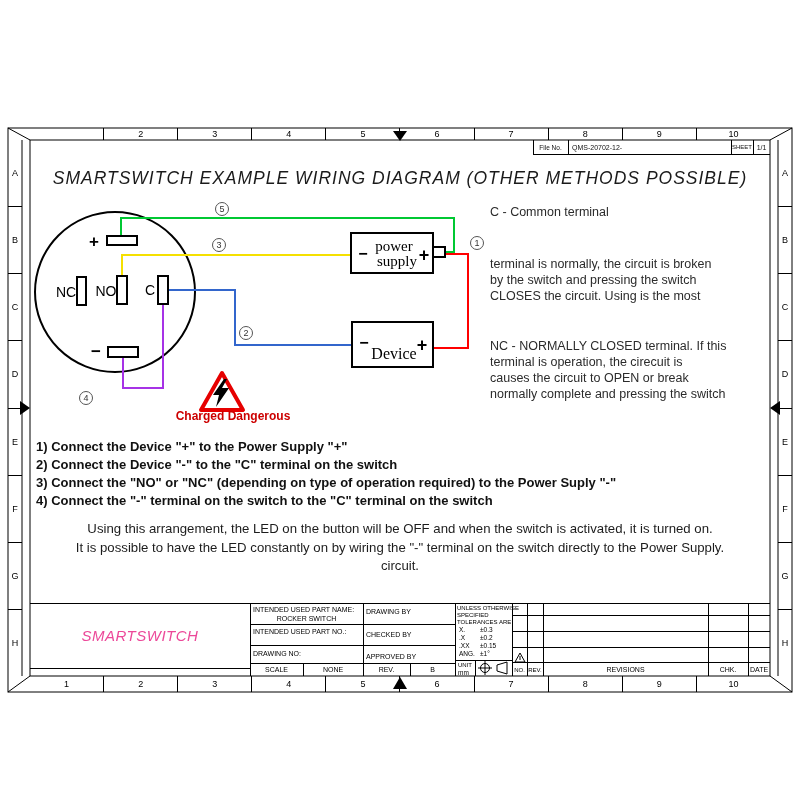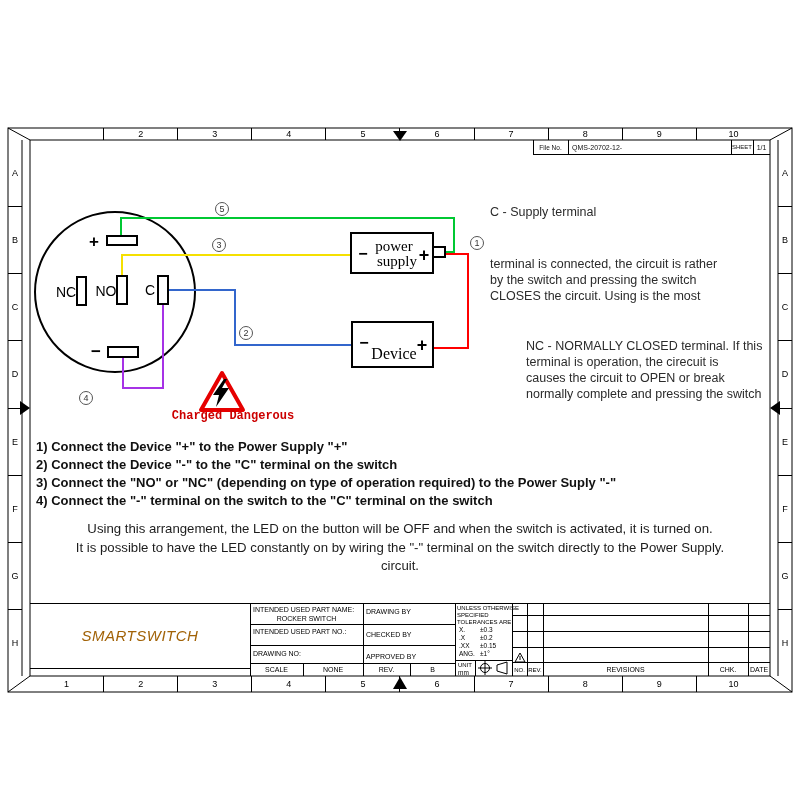--- a/index.html
+++ b/index.html
@@ -28,29 +28,29 @@
              font-size:9px; line-height:12px; text-align:center; color:#333; background:transparent; }
 
   .note { position:absolute; font-size:12.5px; line-height:16px; color:#2b2b2b; white-space:nowrap; }
   .instructions { position:absolute; left:36px; top:438px; font-size:13px; font-weight:bold;
                   line-height:18px; color:#111; white-space:nowrap; }
   .summary { position:absolute; left:30px; top:520px; width:740px; text-align:center;
              font-size:13.2px; line-height:18.5px; color:#1c1c1c; }
   .summary .text-line { white-space:nowrap; }
 
   .warning-text { position:absolute; left:170px; top:409px; width:126px; text-align:center;
-                  font-family:Liberation Mono, monospace; font-weight:bold; font-size:12px; color:#cc0000; white-space:nowrap; }
+                  font-family:Liberation Sans, sans-serif; font-weight:bold; font-size:12px; color:#cc0000; white-space:nowrap; }
 
   
   .tb-label { position:absolute; font-size:7px; color:#000; white-space:nowrap; }
   .tb-small { position:absolute; font-size:6px; color:#000; white-space:nowrap; line-height:7px; }
   .tb-center { position:absolute; display:flex; align-items:center; justify-content:center; font-size:7px; color:#000; white-space:nowrap; }
   .smartswitch-cell { position:absolute; left:30px; top:603px; width:220px; height:65px;
                       display:flex; align-items:center; justify-content:center;
-                      font-style:italic; font-size:15px; color:#a16207; letter-spacing:0.5px; }
+                      font-style:italic; font-size:15px; color:#ec4899; letter-spacing:0.5px; }
   .tol-row { position:absolute; font-size:6.5px; color:#000; white-space:nowrap; }
 </style>
 </head>
 <body>
 
 <div class="canvas">
 
   <svg class="overlay" width="800" height="800">
     <rect x="8" y="128" width="784" height="564" fill="none" stroke="#000" stroke-width="1"></rect>
     <rect x="30" y="140" width="740" height="536" fill="none" stroke="#000" stroke-width="1"></rect>
@@ -118,20 +118,21 @@
   <div class="vline" style="left:533px; top:140px; height:14px;"></div>
   <div class="vline" style="left:568px; top:140px; height:14px;"></div>
   <div class="vline" style="left:731px; top:140px; height:14px;"></div>
   <div class="vline" style="left:753px; top:140px; height:14px;"></div>
   <div class="hline" style="left:533px; top:154px; width:237px;"></div>
   <div class="fileno-text center" style="left:533px; top:140px; width:35px; height:14px; font-size:6.5px;">File No.</div>
   <div class="fileno-text" style="left:572px; top:140px; width:158px; height:14px;">QMS-20702-12-</div>
   <div class="fileno-text center" style="left:731px; top:140px; width:22px; height:14px; font-size:6px;">SHEET</div>
   <div class="fileno-text center" style="left:753px; top:140px; width:17px; height:14px;">1/1</div>
 
+  <div class="sheet-title">SMARTSWITCH EXAMPLE WIRING DIAGRAM (OTHER METHODS POSSIBLE)</div>
 
   <svg class="overlay" style="left:30px; top:195px;" width="470" height="225">
     <circle cx="85" cy="97" r="80" fill="#fff" stroke="#000" stroke-width="2"></circle>
 
     <polyline points="91,41 91,23 424,23 424,57 415,57" fill="none" stroke-width="2" stroke="#00c832"></polyline>
     <polyline points="92,81 92,60 321,60" fill="none" stroke-width="2" stroke="#f5e000"></polyline>
     <polyline points="138,95 205,95 205,150 322,150" fill="none" stroke-width="2" stroke="#3366cc"></polyline>
     <polyline points="415,59 438,59 438,153 403,153" fill="none" stroke-width="2" stroke="#ff0000"></polyline>
     <polyline points="93,162 93,193 133,193 133,109" fill="none" stroke-width="2" stroke="#a632e6"></polyline>
 
@@ -165,28 +166,28 @@
   <div class="circnum" style="left:212px; top:238px;">3</div>
   <div class="circnum" style="left:79px; top:391px;">4</div>
   <div class="circnum" style="left:215px; top:202px;">5</div>
 
   <svg class="overlay" style="left:198px; top:370px;" width="48" height="44">
     <polygon points="24,3 45,40 3,40" fill="#fff" stroke-width="4" stroke-linejoin="round" stroke="#e60000"></polygon>
     <polygon points="26,9 15,25 21,25 18,37 31,18 24,18 29,9" fill="#000"></polygon>
   </svg>
   <div class="warning-text">Charged Dangerous</div>
 
-  <div class="note" style="left:490px; top:204px;">C - Supply terminal</div>
+  <div class="note" style="left:490px; top:204px;">C - Common terminal</div>
   <div class="note" style="left:490px; top:256px;">
 
-      <div class="text-line">terminal is connected, the circuit is rather</div>
+      <div class="text-line">terminal is normally, the circuit is broken</div>
       <div class="text-line">by the switch and pressing the switch</div>
       <div class="text-line">CLOSES the circuit. Using is the most</div>
     </div>
-  <div class="note" style="left:490px; top:338px;margin-left:36px;">
+  <div class="note" style="left:490px; top:338px;">
 
   <div class="text-line">NC - NORMALLY CLOSED terminal. If this</div>
       <div class="text-line">terminal is operation, the cirecuit is</div>
       <div class="text-line">causes the circuit to OPEN or break</div>
       <div class="text-line">normally complete and pressing the switch</div>
     </div>
 
   <div class="instructions">
 
   <div class="text-line">1) Connect the Device "+" to the Power Supply "+"</div>

